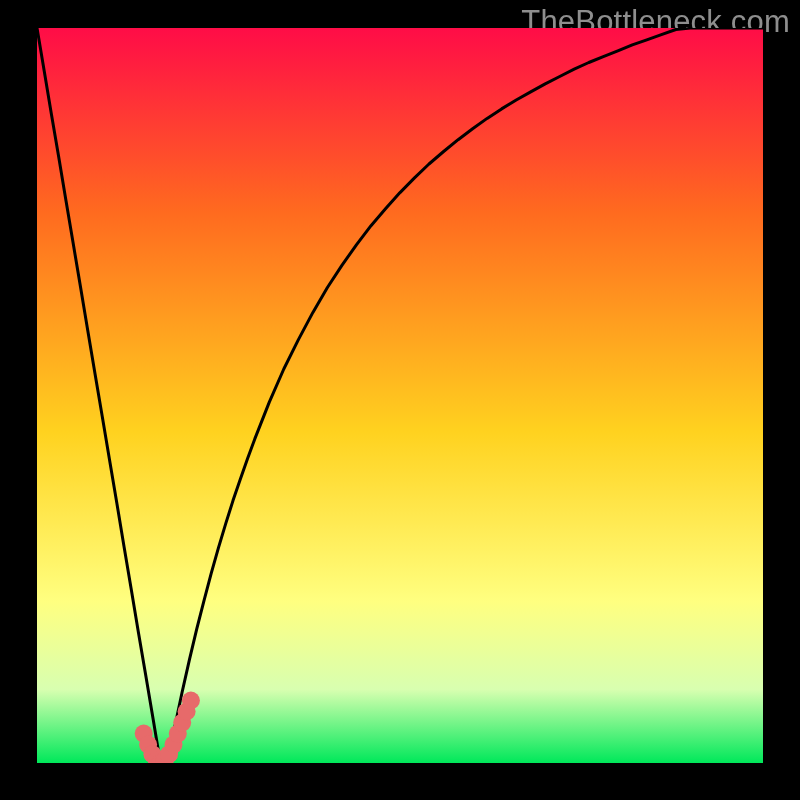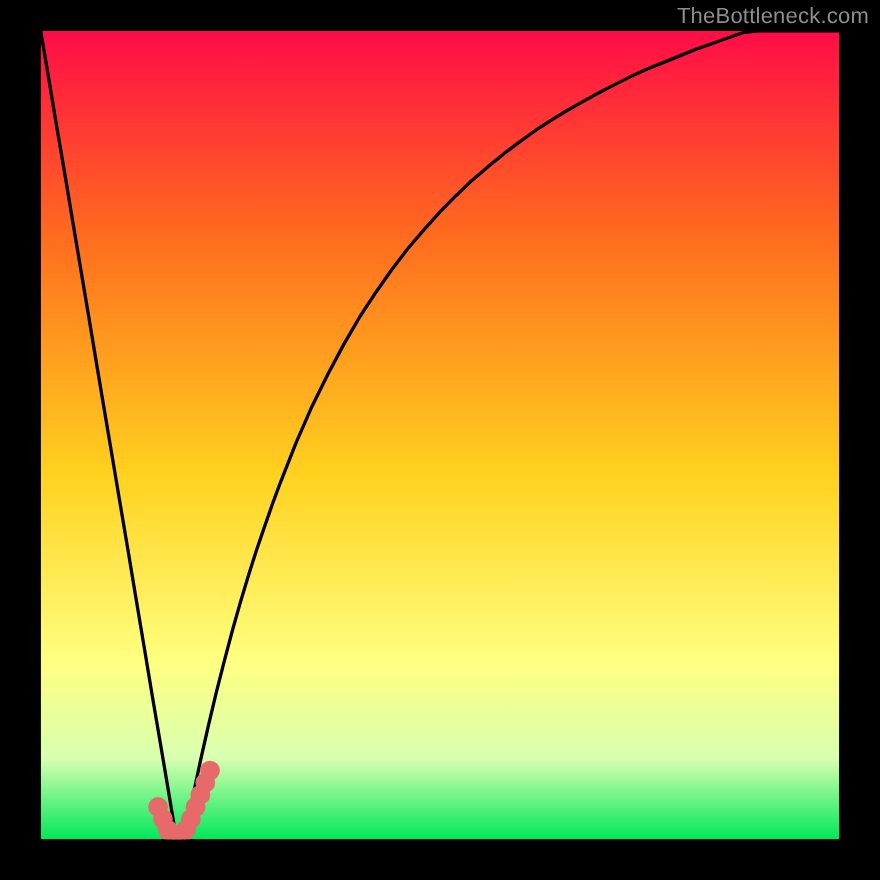--- a/index.html
+++ b/index.html
@@ -28,21 +28,21 @@
   .plot svg {
     display: block;
     width: 726px;
     height: 735px;
   }
   .attribution {
     position: absolute;
     top: 4px;
     right: 10px;
     font-family: Arial, Helvetica, sans-serif;
-    font-size: 20px;
+    font-size: 31px;
     font-weight: 400;
     color: #8e8e8e;
     letter-spacing: 0.2px;
   }
 </style>
 </head>
 <body>
 
 <div class="frame">
 

